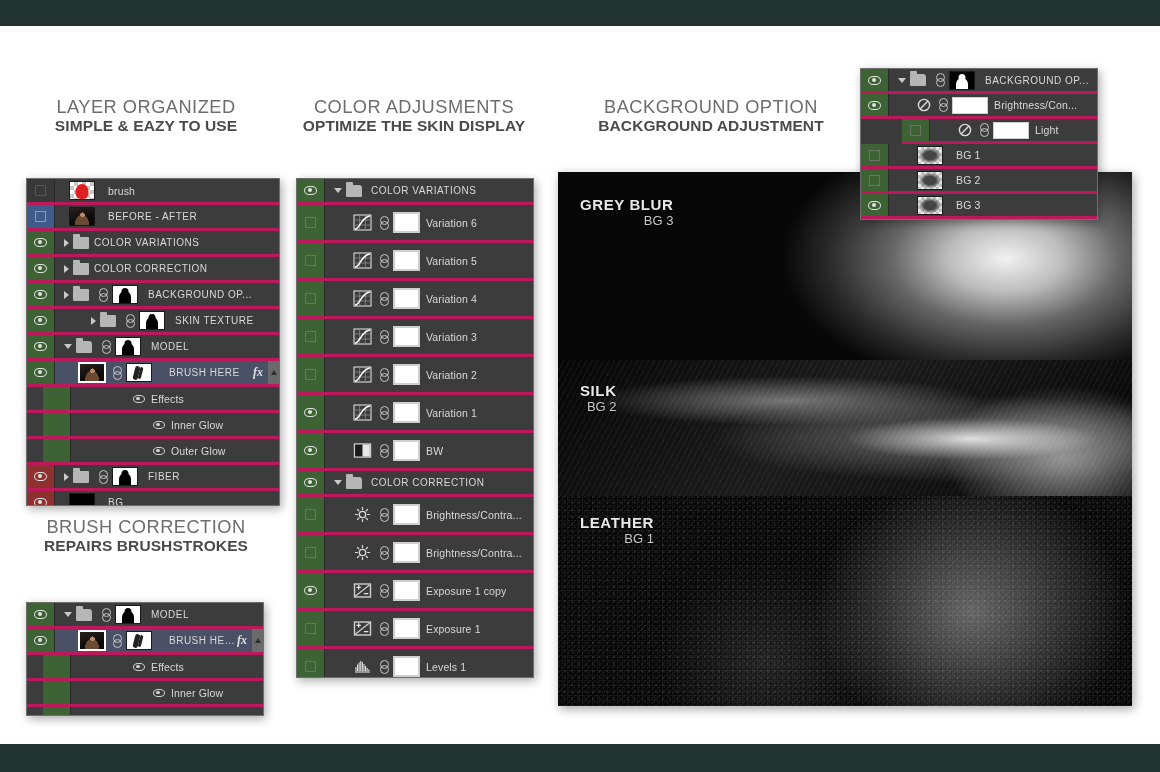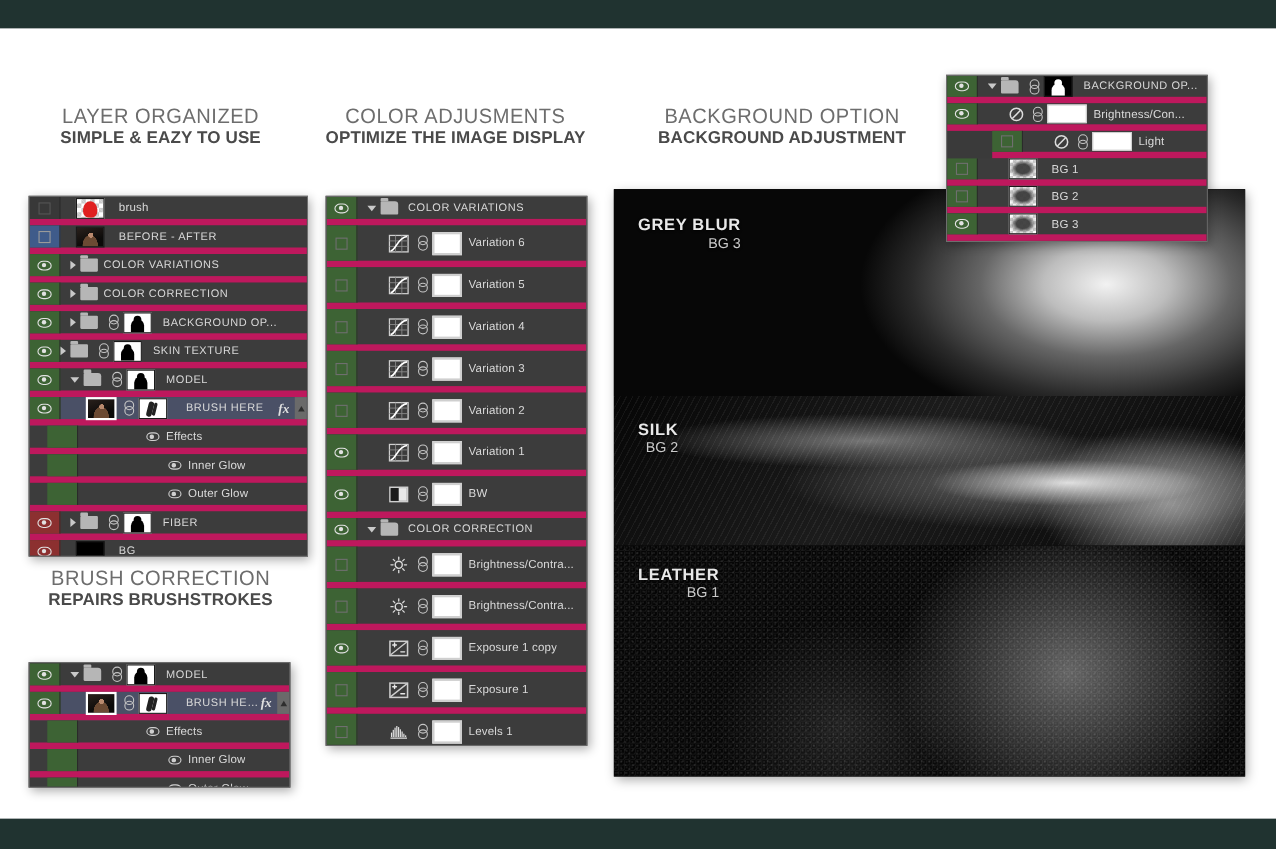--- a/index.html
+++ b/index.html
@@ -50,21 +50,21 @@
   .ps-panel {
     position: absolute;
     background: #3a3a3a;
     border: 1px solid #6e6e6e;
     box-shadow: 2px 3px 9px rgba(0,0,0,0.33);
     overflow: hidden;
   }
   .ps-row {
     display: flex; align-items: flex-end;
     height: 26px;
-    border-bottom: 6px solid #be185d;
+    border-bottom: 3px solid #be185d;
     background: #3c3c3c;
     position: relative;
   }
   .ps-row.sel { background: #4a5066; }
   .eye-col {
     width: 28px; min-width: 28px; height: 100%;
     display: flex; align-items: center; justify-content: center;
     border-right: 1px solid #2a2a2a;
   }
   .eye-col.green { background: #3d6334; }
@@ -343,21 +343,21 @@
     </div>
   </div>
 
   <div class="heading" style="left:28px; top:70px; width:236px;">
     <span class="h-line1">LAYER  ORGANIZED</span>
     <span class="h-line2">SIMPLE &amp; EAZY TO USE</span>
   </div>
 
   <div class="heading" style="left:296px; top:70px; width:236px;">
     <span class="h-line1">COLOR ADJUSMENTS</span>
-    <span class="h-line2">OPTIMIZE THE IMAGE DISPLAY</span>
+    <span class="h-line2">OPTIMIZE THE SKIN DISPLAY</span>
   </div>
 
   <div class="heading" style="left:588px; top:70px; width:246px;">
     <span class="h-line1">BACKGROUND OPTION</span>
     <span class="h-line2">BACKGROUND ADJUSTMENT</span>
   </div>
 
   <div class="heading" style="left:28px; top:490px; width:236px;">
     <span class="h-line1">BRUSH CORRECTION</span>
     <span class="h-line2">REPAIRS BRUSHSTROKES</span>
@@ -417,21 +417,21 @@
         <div class="link"></div>
         <div class="thumb mask-person"></div>
         <span class="lbl caps" style="margin-left:7px;">BACKGROUND OP...</span>
       </div>
     </div>
 
     <div class="ps-row">
       <div class="eye-col green">
           <div class="eye"></div>
         </div>
-      <div class="body-col" style="padding-left:0;">
+      <div class="body-col" style="padding-left:26px;margin-left:10px;">
         <div class="tri"></div>
         <div class="folder"></div>
         <div class="link"></div>
         <div class="thumb mask-person"></div>
         <span class="lbl caps" style="margin-left:7px;">SKIN TEXTURE</span>
       </div>
     </div>
 
     <div class="ps-row">
       <div class="eye-col green">

